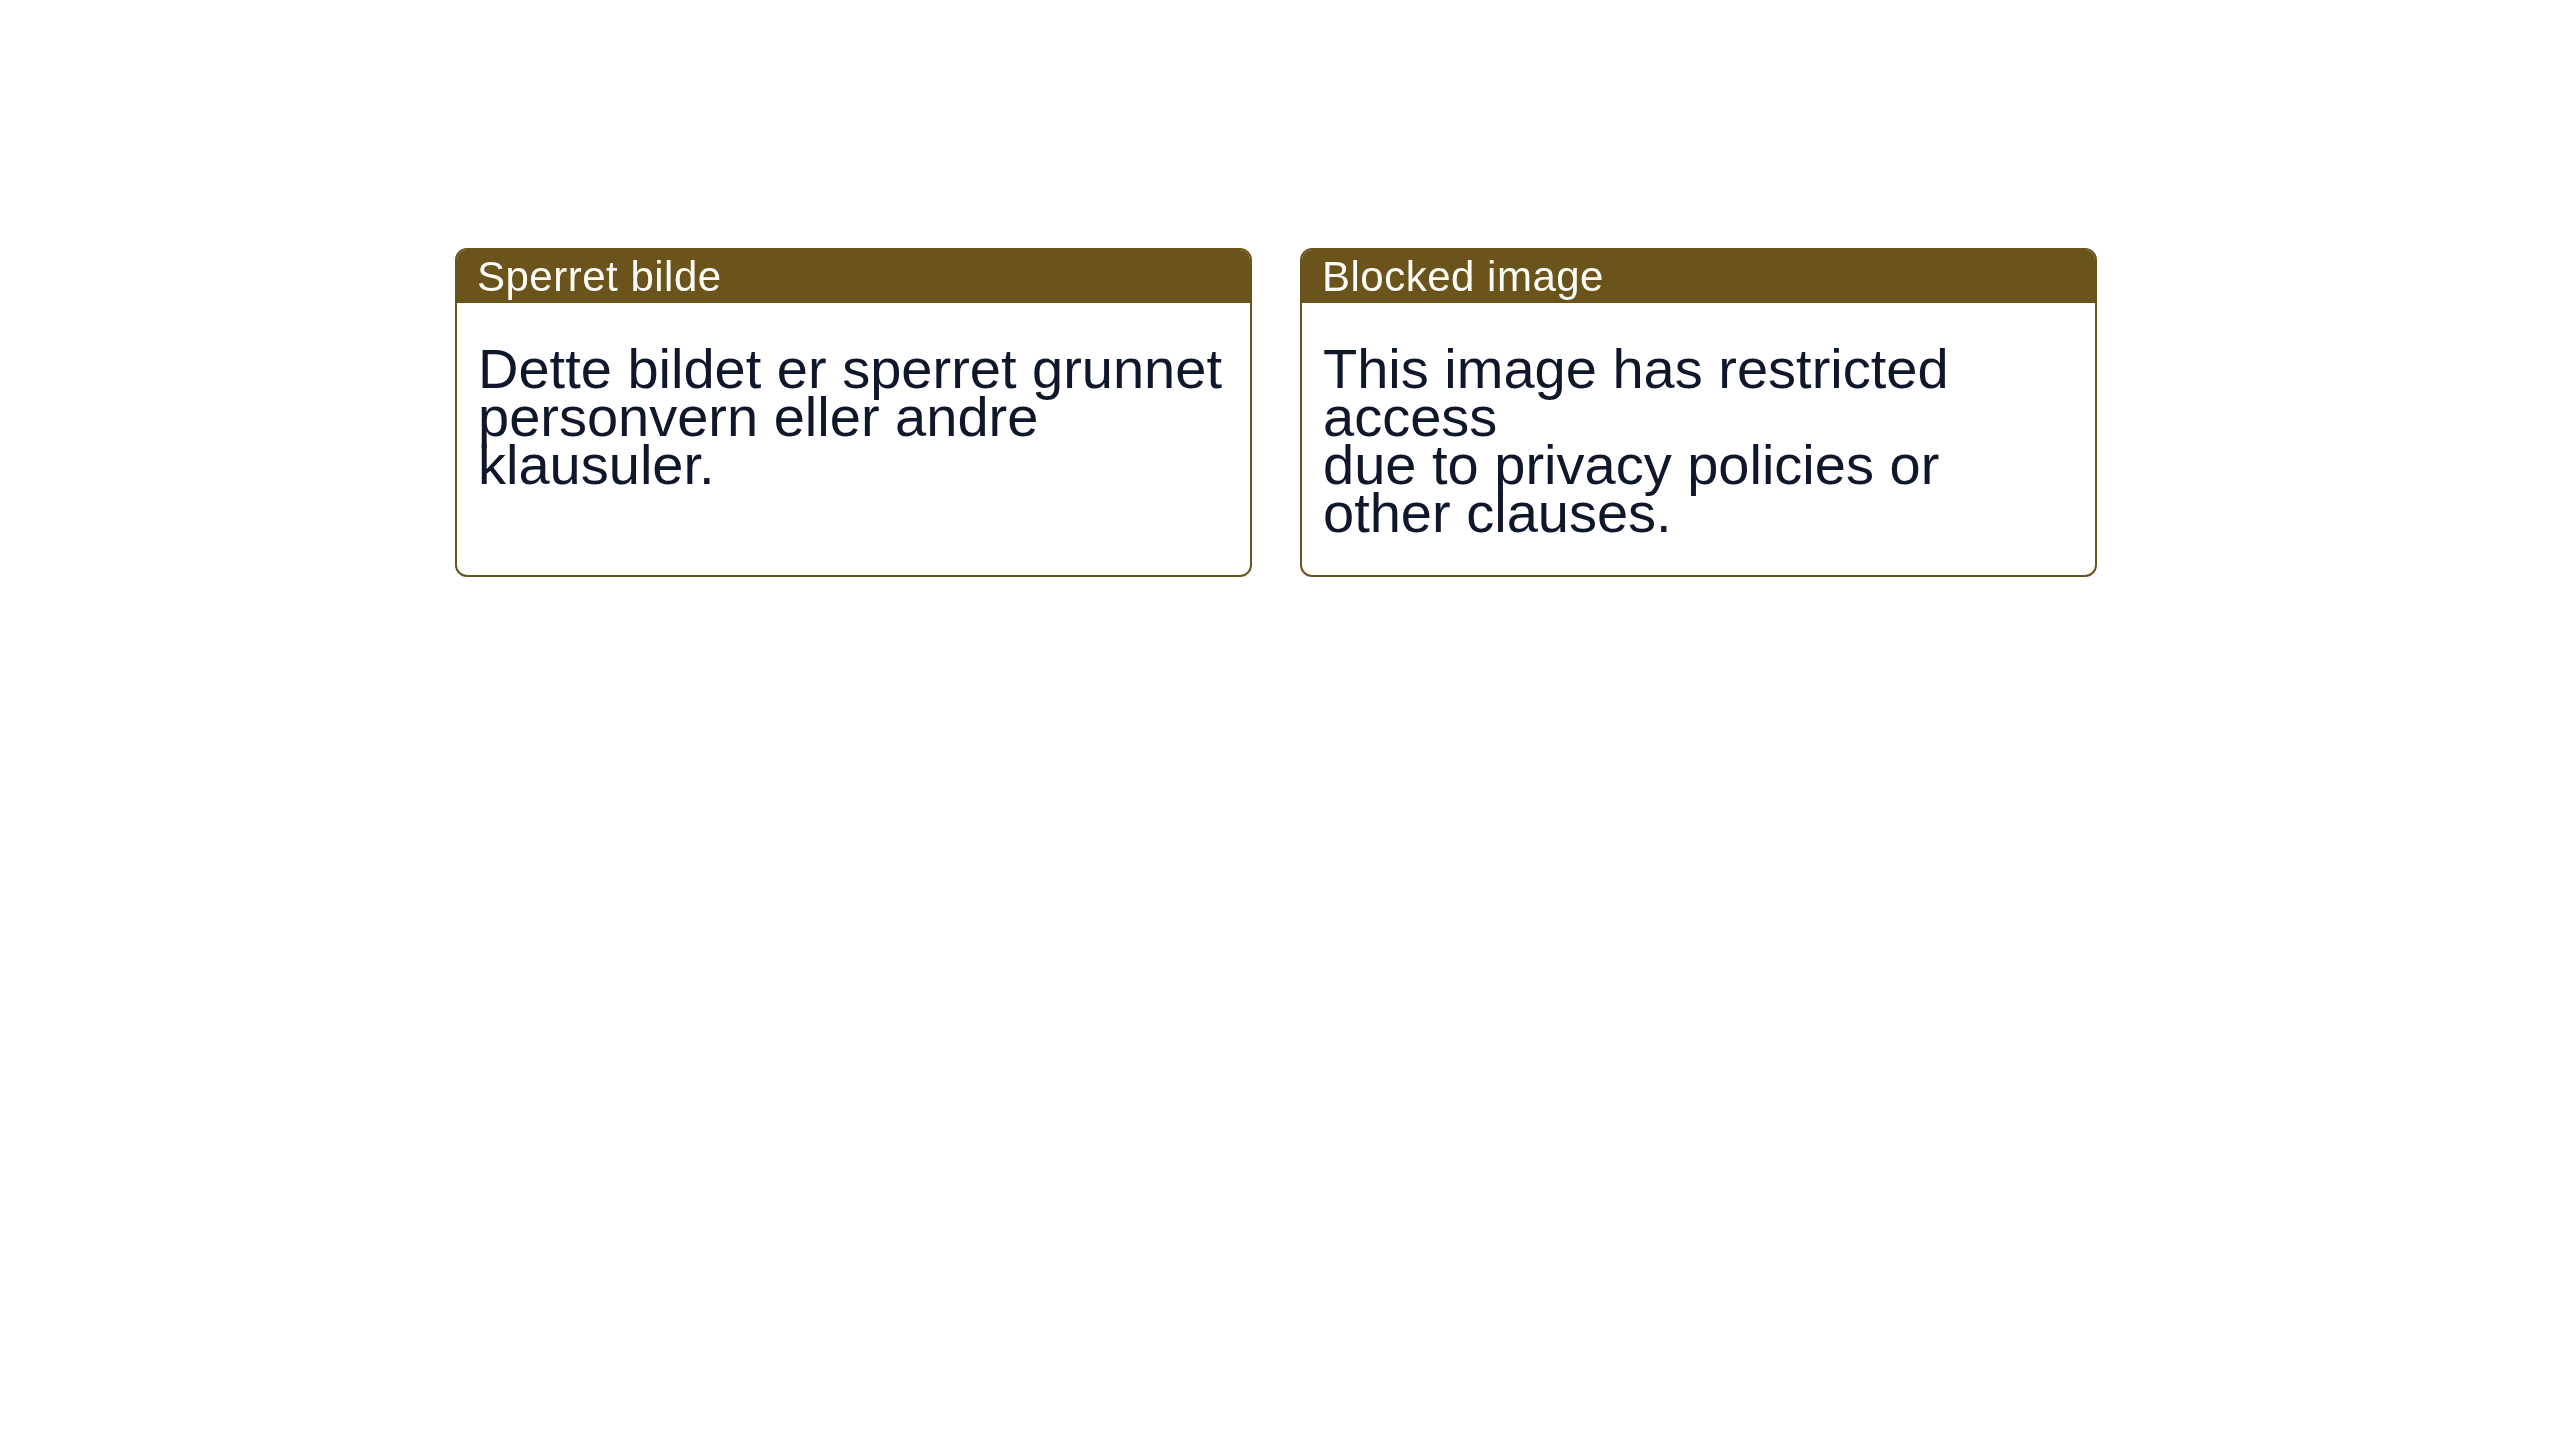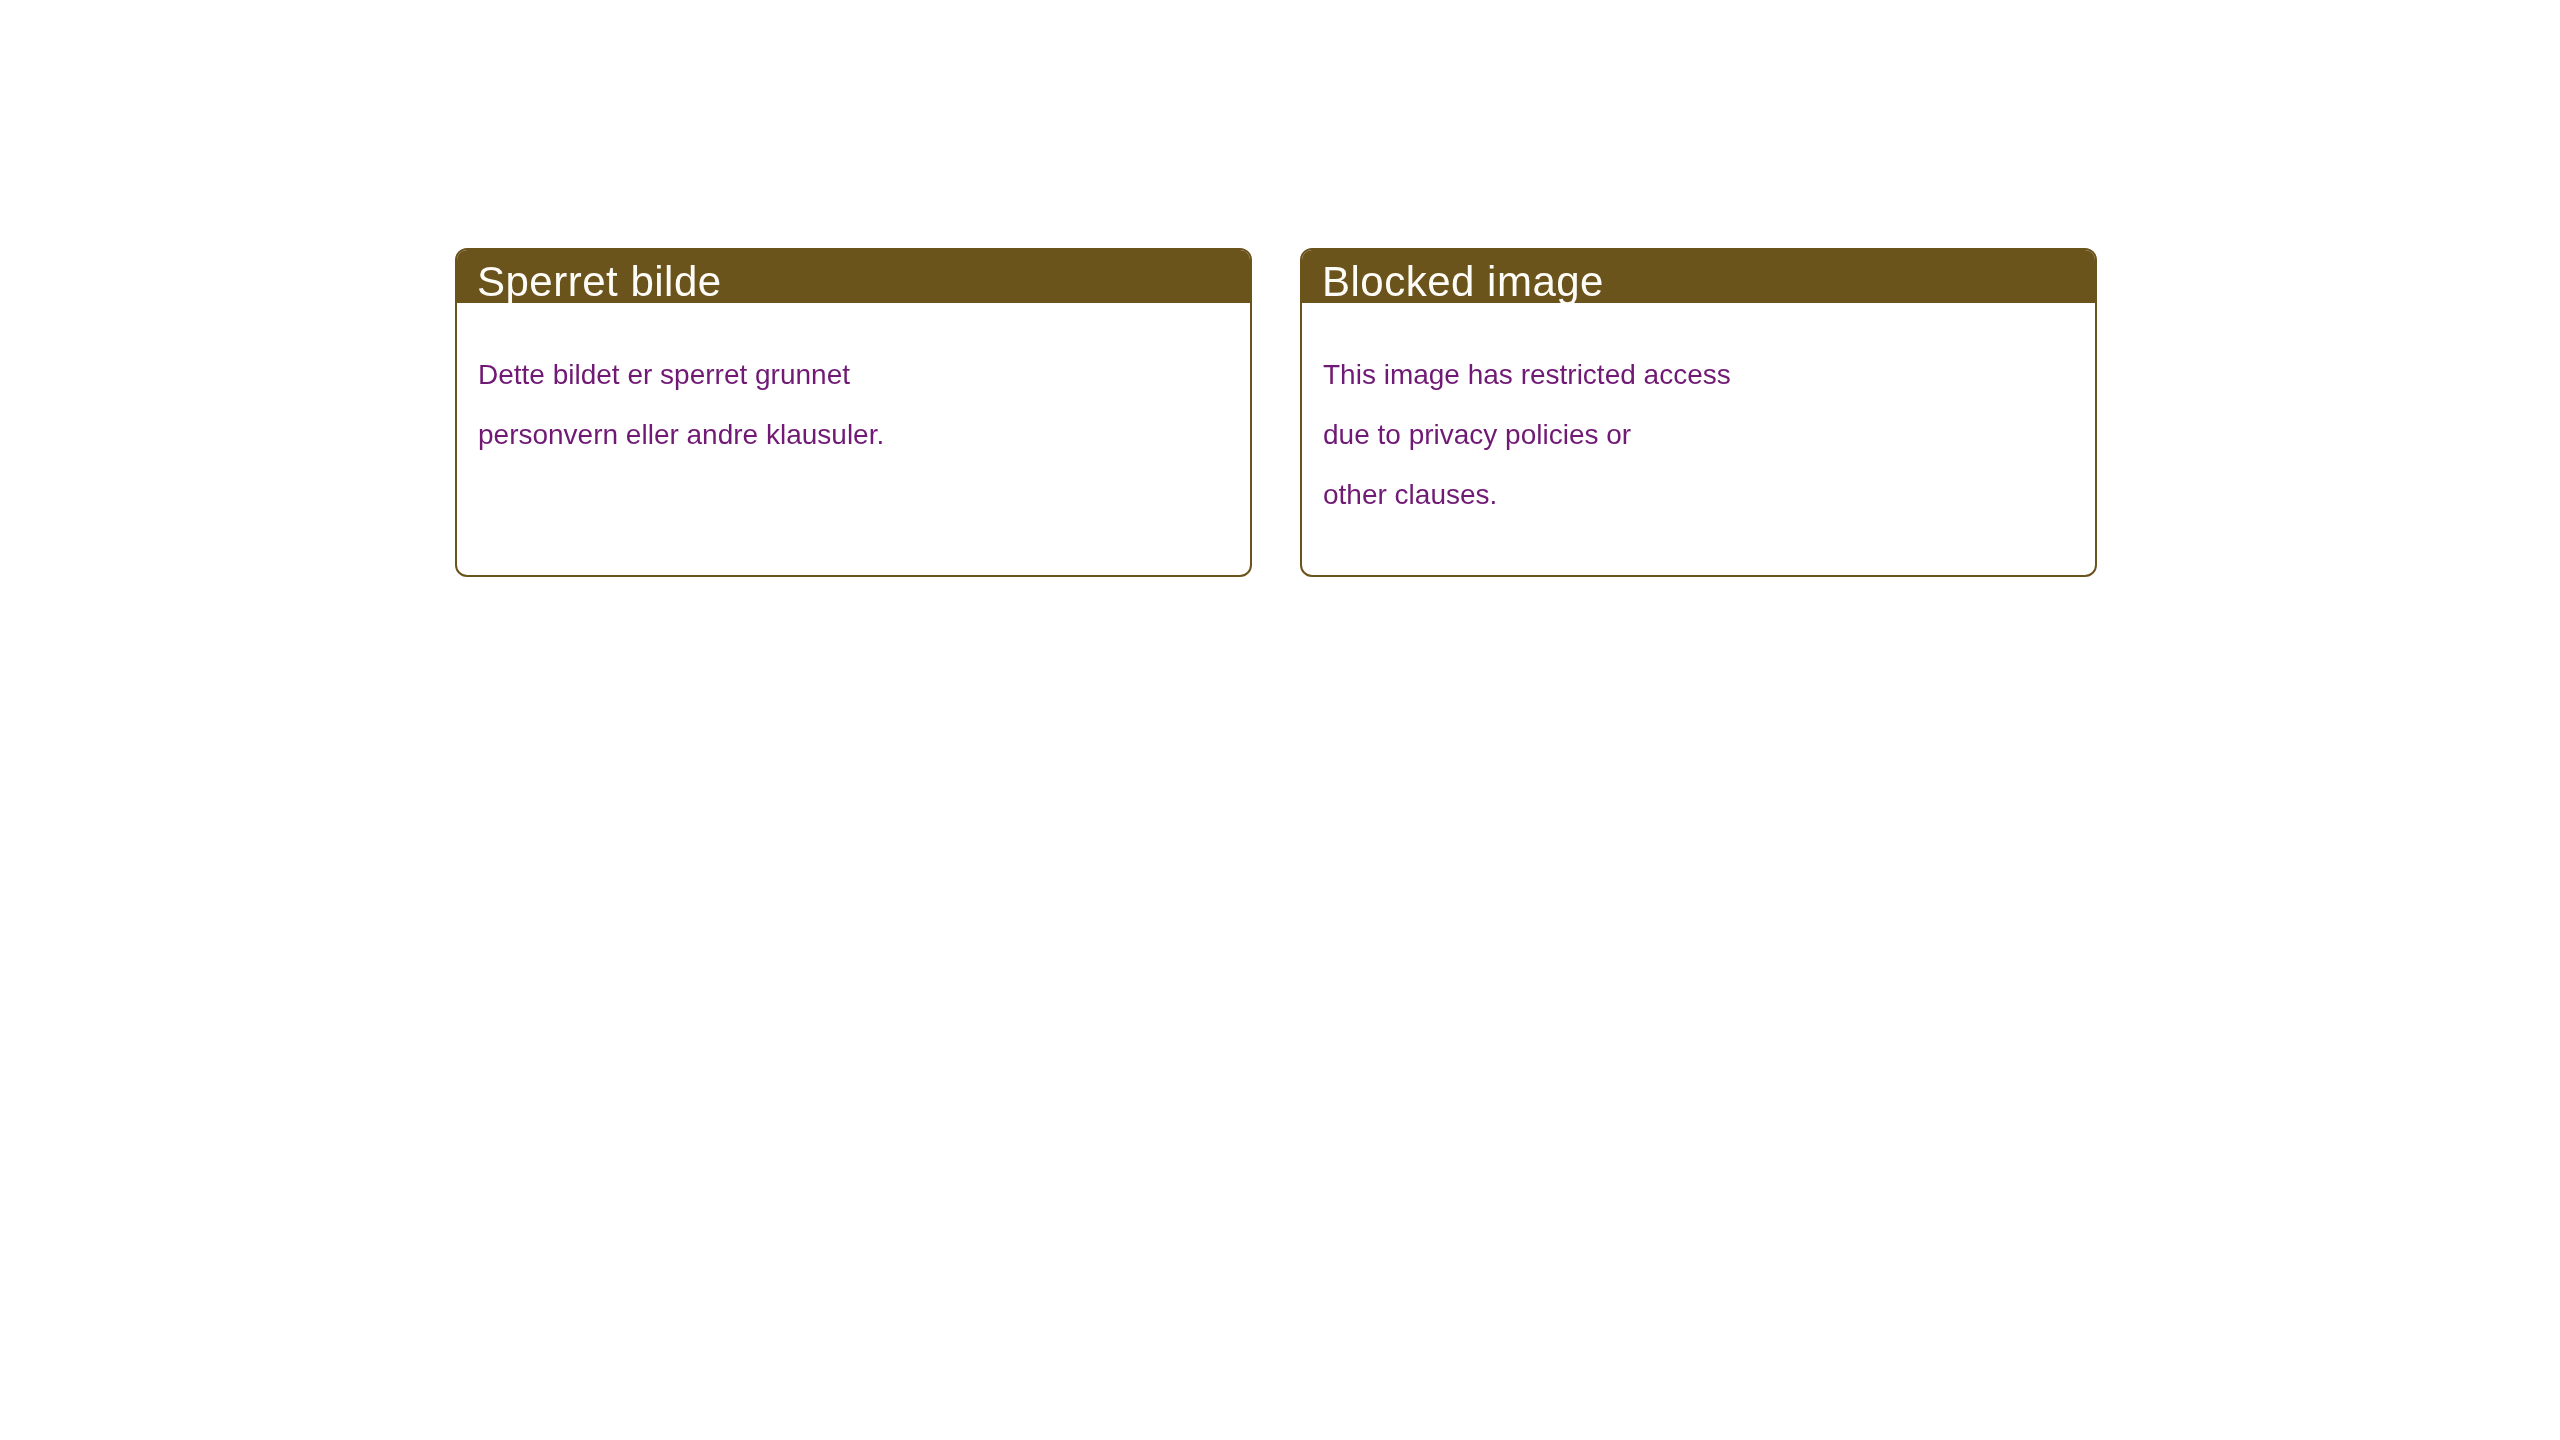--- a/index.html
+++ b/index.html
@@ -25,35 +25,35 @@
     border: 2px solid #6b531c;
     border-radius: 12px;
     overflow: hidden;
   }
   .notice-card.card-left  { left: 455px; }
   .notice-card.card-right { left: 1300px; }
   .notice-card .card-header {
     height: 53px;
     background: #6b531c;
     display: flex;
-    align-items: flex-end;
+    align-items: center;
     padding: 0 20px;
   }
   .notice-card .card-header .card-title {
     color: #fdfcf7;
     font-size: 42px;
     line-height: 1;
     letter-spacing: 0.5px;
     white-space: nowrap;
   }
   .notice-card .card-body {
     padding: 42px 20px 20px 21px;
-    color: #701a75;
-    font-size: 28px;
-    line-height: 60px;
+    color: #0f172a;
+    font-size: 56px;
+    line-height: 48px;
     white-space: pre-line;
   }
 </style>
 </head>
 <body>
 
 <div class="stage">
 
   <div class="notice-card card-left">
     <div class="card-header">

